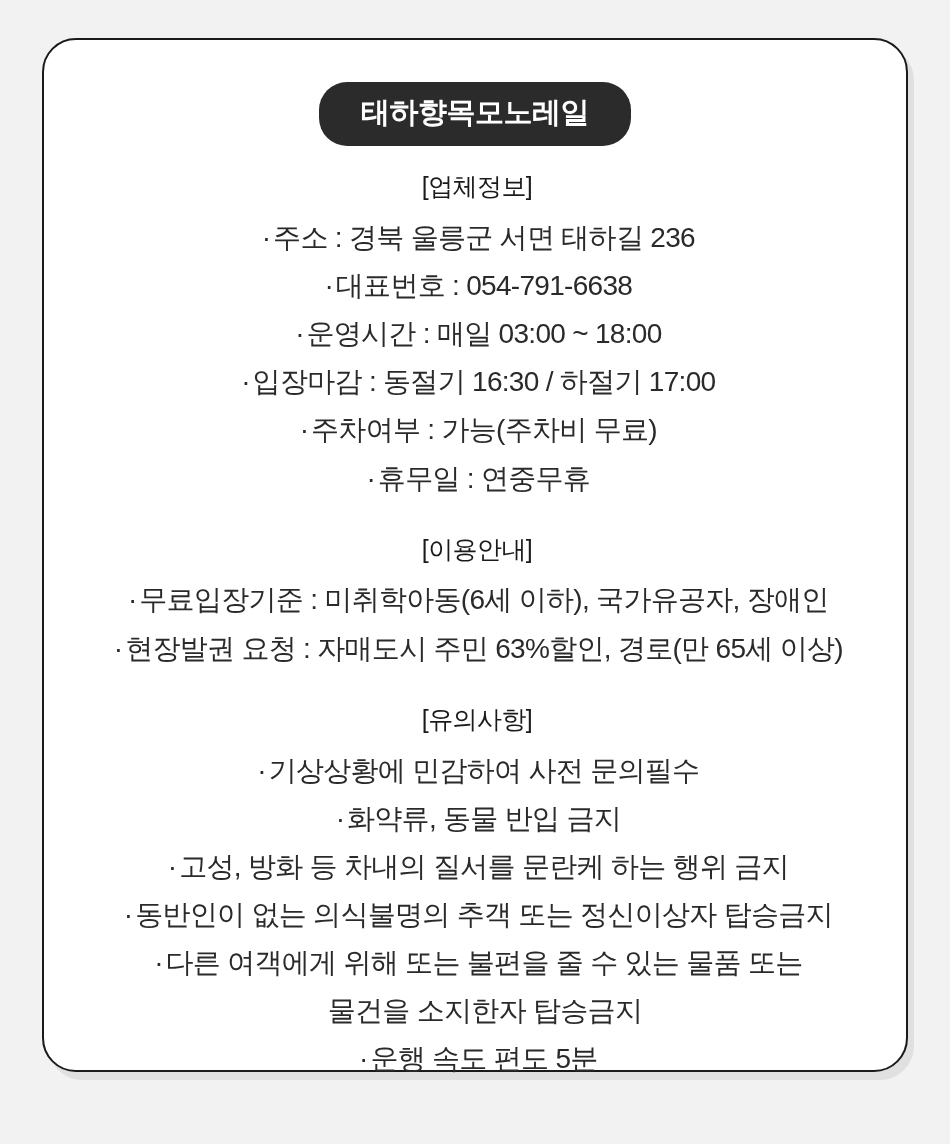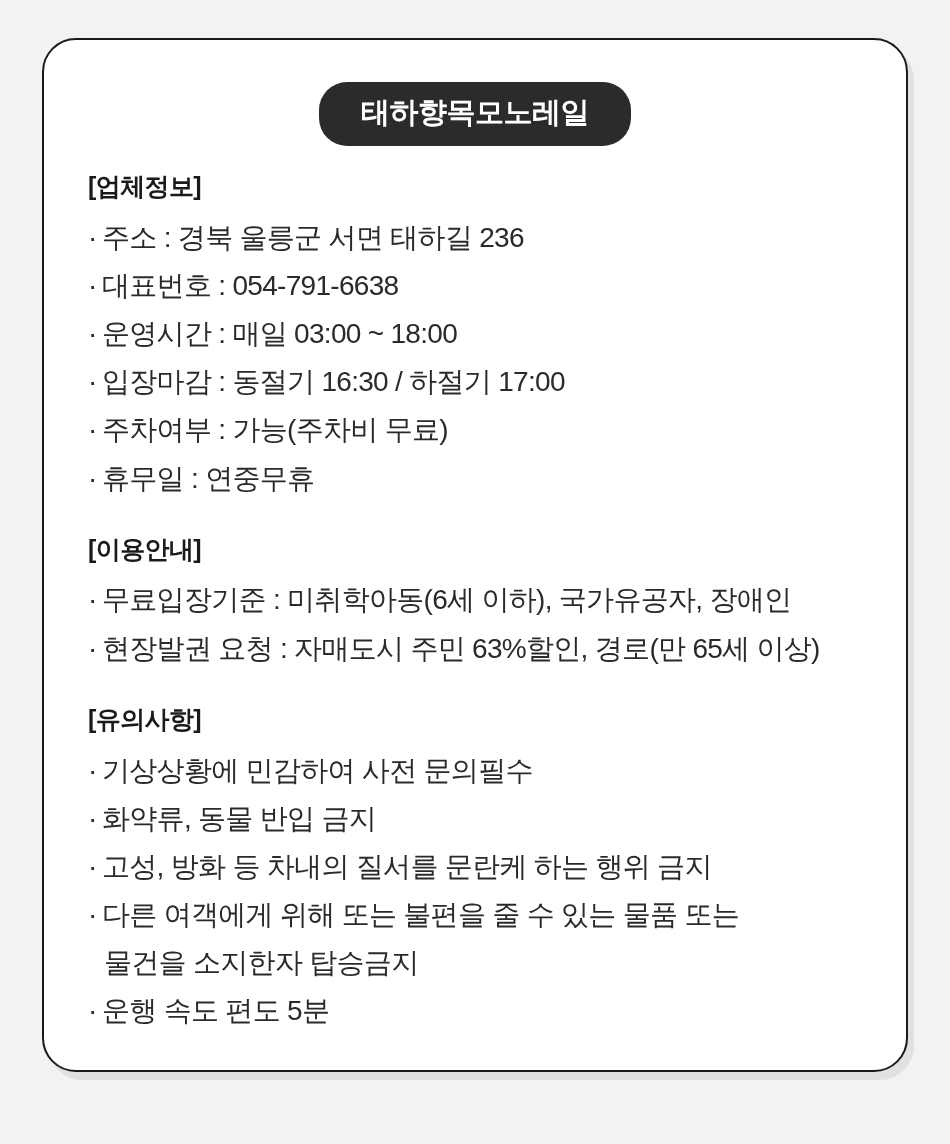--- a/index.html
+++ b/index.html
@@ -12,20 +12,21 @@
     background: #f2f2f2;
     font-family: "Liberation Sans", "DejaVu Sans", sans-serif;
     -webkit-font-smoothing: antialiased;
   }
   .card-shadow-wrap {
     position: absolute;
     left: 42px;
     top: 38px;
     width: 866px;
     height: 1034px;
+    text-align: center;
   }
   .card {
     position: absolute;
     left: 0;
     top: 0;
     width: 100%;
     height: 100%;
     box-sizing: border-box;
     background: #ffffff;
     border: 2px solid #1a1a1a;
@@ -53,21 +54,21 @@
     top: 130px;
   }
   .section {
     margin-bottom: 30px;
   }
   .section:last-child {
     margin-bottom: 8px;
   }
   .section-heading {
     font-size: 25px;
-    font-weight: bold;
+    font-weight: normal;
     color: #1a1a1a;
     letter-spacing: -0.6px;
     margin: 0 0 10px 0;
     line-height: 1.35;
   }
   .line {
     font-size: 28px;
     color: #2a2a2a;
     letter-spacing: -0.7px;
     line-height: 1.72;
@@ -129,20 +130,23 @@
         <div class="line">
           <span class="bullet">·</span><span>기상상황에 민감하여 사전 문의필수</span>
         </div>
         <div class="line">
           <span class="bullet">·</span><span>화약류, 동물 반입 금지</span>
         </div>
         <div class="line">
           <span class="bullet">·</span><span>고성, 방화 등 차내의 질서를 문란케 하는 행위 금지</span>
         </div>
         <div class="line">
+          <span class="bullet">·</span><span>동반인이 없는 의식불명의 추객 또는 정신이상자 탑승금지</span>
+        </div>
+        <div class="line">
           <span class="bullet">·</span><span>다른 여객에게 위해 또는 불편을 줄 수 있는 물품 또는</span>
         </div>
         <div class="line cont">
           <span>물건을 소지한자 탑승금지</span>
         </div>
         <div class="line">
           <span class="bullet">·</span><span>운행 속도 편도 5분</span>
         </div>
       </div>
 

